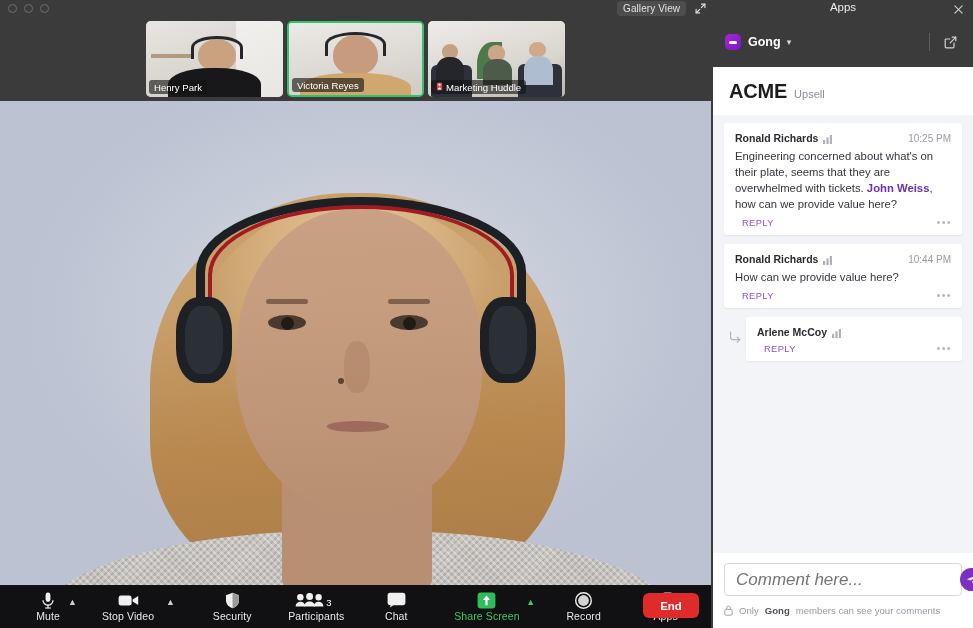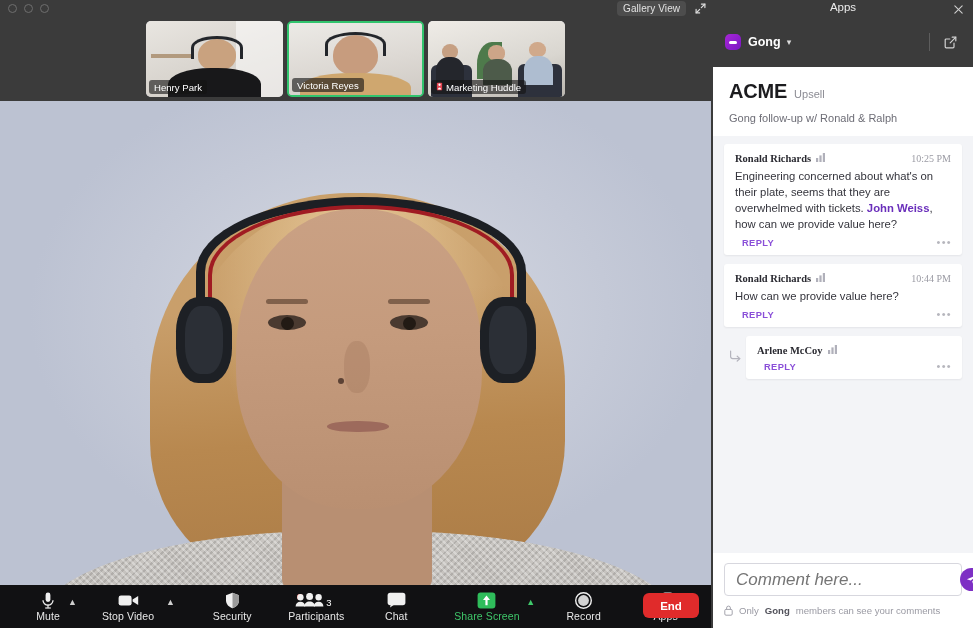--- a/index.html
+++ b/index.html
@@ -213,27 +213,27 @@
   .acme-sub{ margin-top:9px; font-size:11px; color:#6d6d76; }
 
   .feed{
     flex:1; background:#f3f4f7; padding:8px 11px 0 11px; overflow:hidden;
   }
   .card{
     background:#fff; border-radius:3px; padding:9px 11px 7px 11px;
     margin-bottom:9px; box-shadow:0 1px 2px rgba(25,25,40,.07);
     position:relative;
   }
-  .card-hd{ display:flex; align-items:flex-start;font-family:Liberation Serif, serif; }
+  .card-hd{ display:flex; align-items:flex-end; }
   .c-author{ font-size:10.5px; font-weight:700; color:#2a2a31; }
   .c-chart{ margin-left:5px; display:flex; }
   .c-time{ margin-left:auto; font-size:10px; color:#9a9aa3; }
   .c-body{ margin-top:4px; font-size:11.3px; line-height:1.42; color:#34343c; }
   .c-body b{ color:#6a2fbb; font-weight:700; }
-  .c-reply{ margin-top:6px; font-size:9.3px; font-weight:700;
+  .c-reply{ margin-top:6px; font-size:9.3px; font-weight:400;
             letter-spacing:.4px; color:#8a4fd8;padding-left:7px; }
   .c-more{ position:absolute; right:10px; bottom:7px; color:#b6b6bd;
            font-size:11px; letter-spacing:1.3px; line-height:1; }
 
   .reply-wrap{ display:flex; align-items:flex-start; }
   .reply-arrow{ width:22px; padding-top:14px; flex:none; display:flex;
                 justify-content:center; }
   .reply-wrap .card{ flex:1; }
 
   .composer{ flex:none; padding:10px 11px 0 11px; background:#fff; }
@@ -480,21 +480,20 @@
             <path d="M11.6 1.4 6.2 6.8"></path>
         </svg>
       </div>
     </div>
 
     <div class="acme-head">
       <div class="acme-row">
         <span class="acme-title">ACME</span>
         <span class="acme-tag">Upsell</span>
       </div>
-      <div class="acme-sub">Gong follow-up w/ Ronald &amp; Ralph</div>
     </div>
 
     <div class="feed">
 
       <div class="card">
         <div class="card-hd">
           <span class="c-author">Ronald Richards</span>
           <span class="c-chart">
             <svg width="9" height="9" viewBox="0 0 9 9" fill="#b0b0ba">
               <rect x="0" y="5" width="2.2" height="4"></rect>

